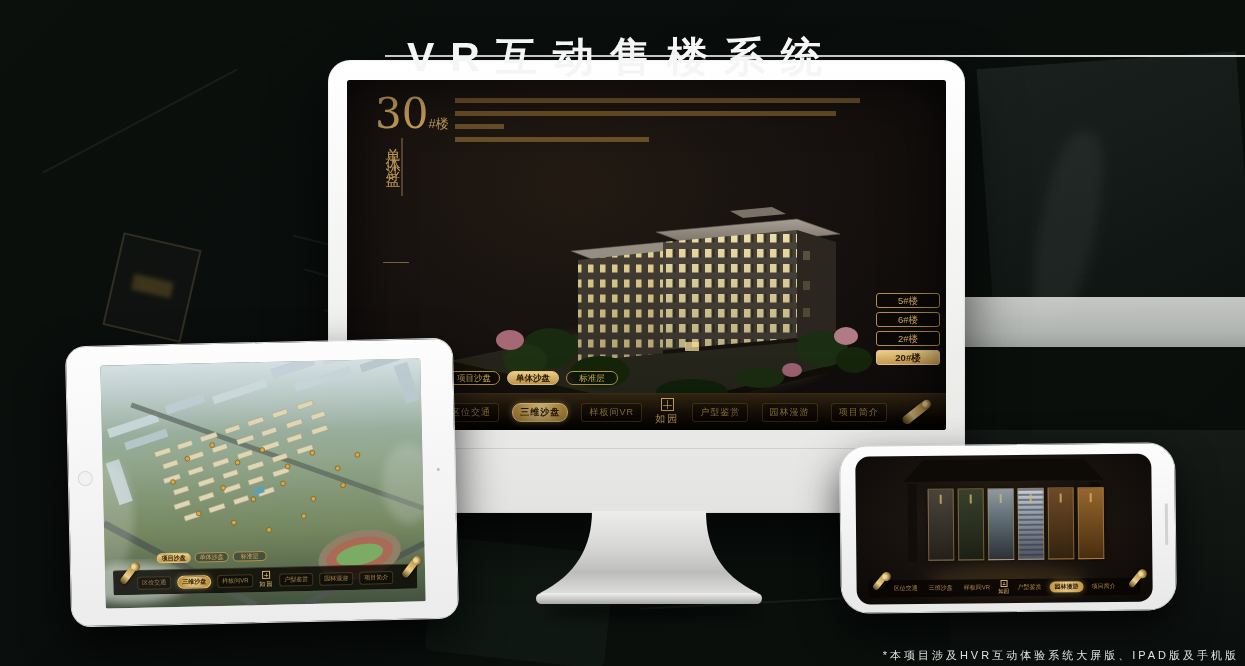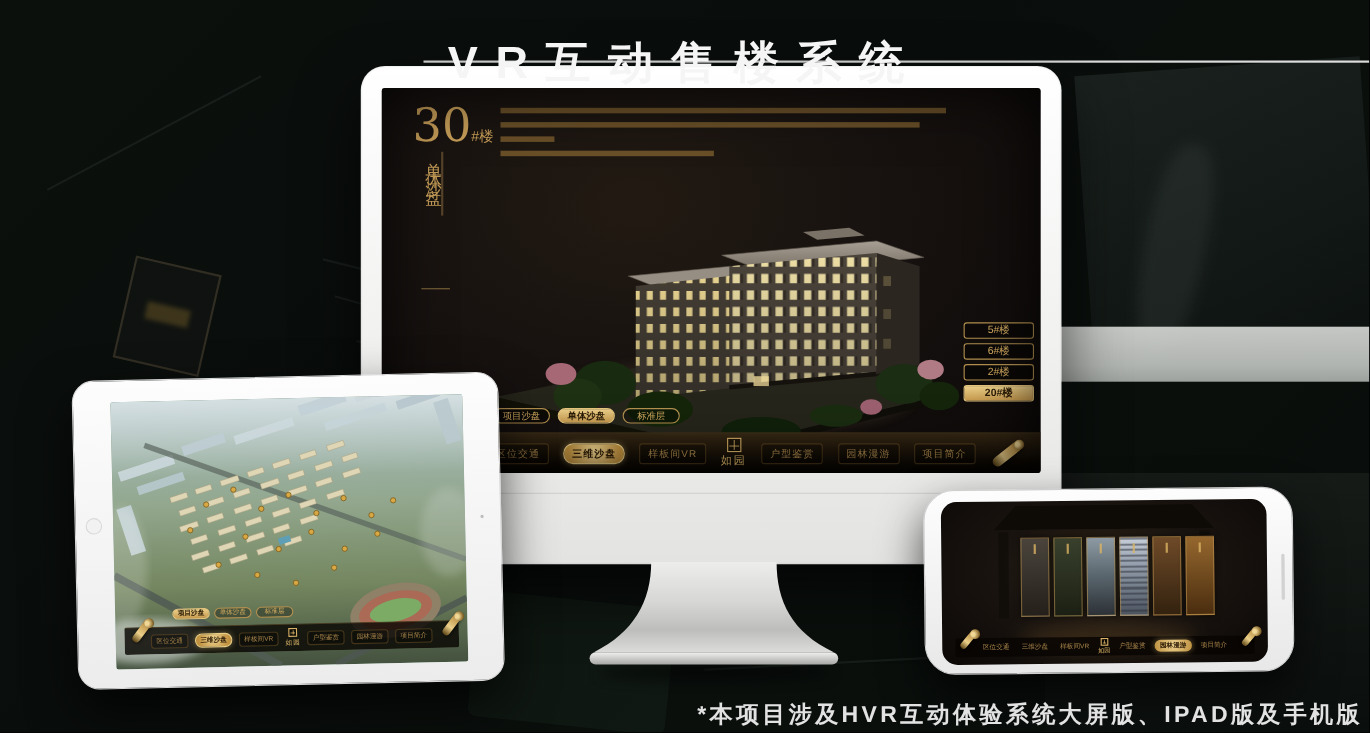--- a/index.html
+++ b/index.html
@@ -20,21 +20,21 @@
       background:linear-gradient(180deg,#d9dbd8 0%,#c3c7c3 70%,#aeb2ae 100%); opacity:.9; }
   .bg-river{ position:absolute; left:1040px; top:130px; width:55px; height:200px;
       border-radius:50% 40% 60% 50%; background:rgba(140,150,145,0.10); filter:blur(6px); transform:rotate(10deg);}
 
   
   .title{ position:absolute; top:1px; left:50%; transform:translateX(-50%); z-index:7;
       color:#f5f5f5; font-size:41px; font-weight:700; letter-spacing:16px; white-space:nowrap;margin-top:29px; }
   .title-rule{ position:absolute; left:385px; top:55px; width:860px; height:2px;
       background:rgba(255,255,255,0.85); z-index:1; }
   .footnote{ position:absolute; right:6px; bottom:3px; z-index:7; color:#e2e2e2;
-      font-size:21px; letter-spacing:3px; white-space:nowrap;font-weight:bold; }
+      font-size:11px; letter-spacing:3px; white-space:nowrap; }
   .pill{ border:1px solid #b3904f; border-radius:7px; color:#d3ab60;
       background:rgba(0,0,0,0.30); text-align:center; }
   .pill.active{ background:linear-gradient(180deg,#ecd08a,#c79a4e); color:#2b1c06;
       border-color:#e6c57e; font-weight:700; }
   .scroll-ico{ position:relative; width:32px; height:9px; border-radius:5px;
       background:linear-gradient(90deg,#5c4415 0%,#ecd08a 35%,#c7a055 70%,#6b4d1c 100%);
       transform:rotate(-38deg); box-shadow:0 1px 3px rgba(0,0,0,0.6); }
   .scroll-ico::after{ content:""; position:absolute; right:-2px; top:0; width:9px; height:9px;
       border-radius:50%; background:radial-gradient(circle at 35% 35%, #f0d795 20%, #8a6a2e 65%, #3a2a10 100%); }
   .seal{ border:1px solid #d9b266; background:rgba(0,0,0,0.35); position:relative; }

